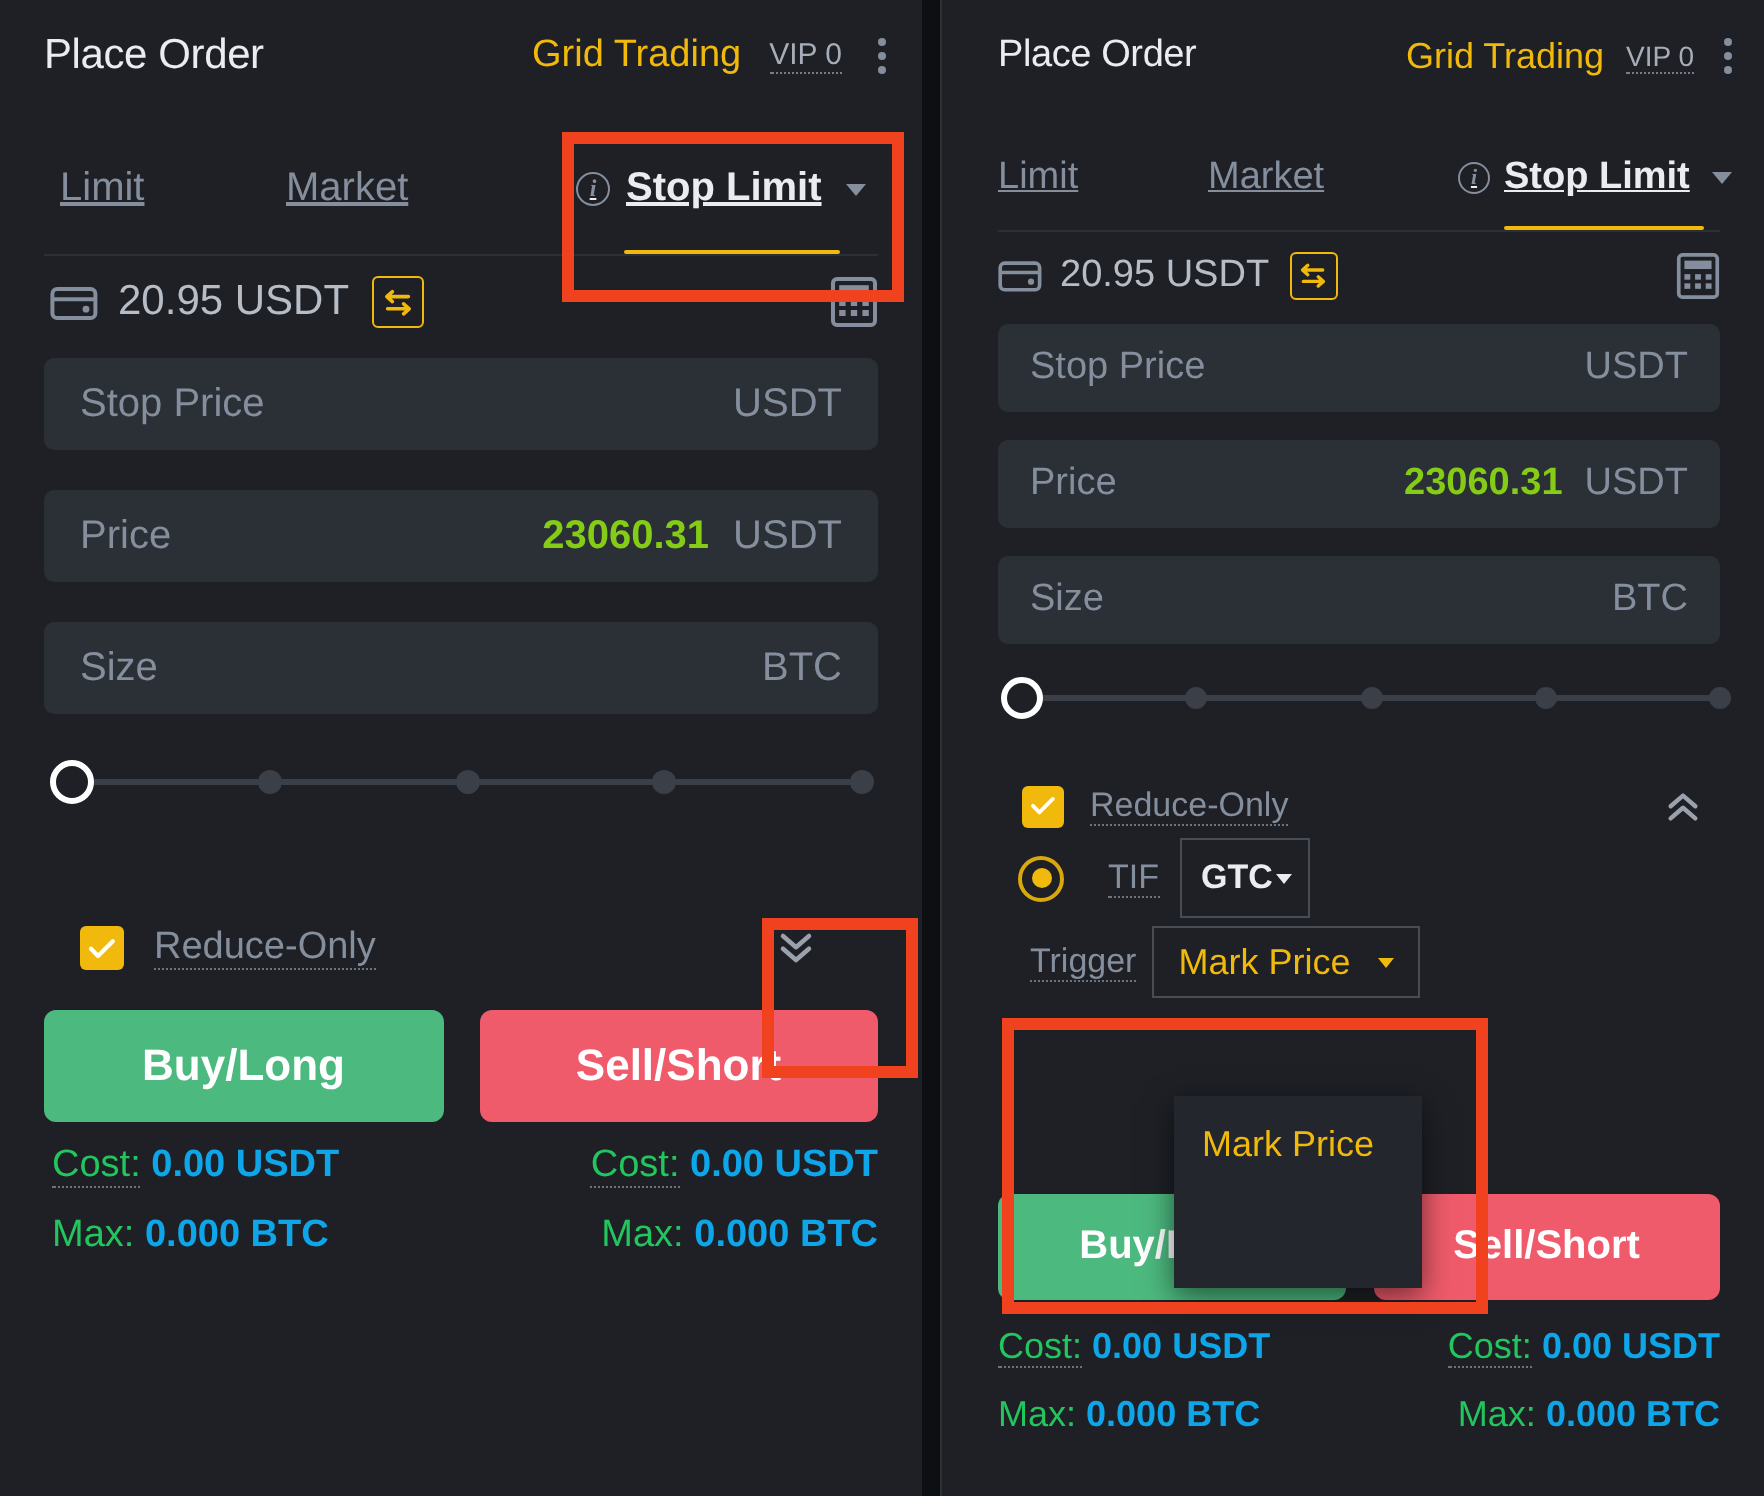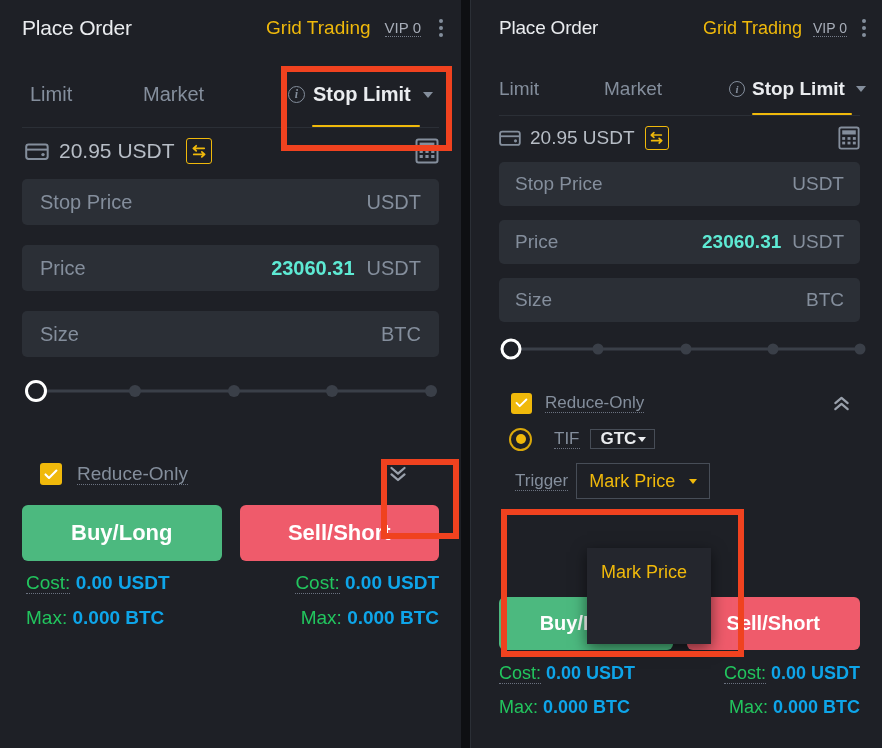--- a/index.html
+++ b/index.html
@@ -74,20 +74,21 @@
     align-items: flex-end;
     box-sizing: border-box;
     position: relative;
   }
   .tab {
     color: #848e9c;
     cursor: pointer;
     white-space: nowrap;
     display: flex;
     align-items: center;
+    text-decoration: underline;
   }
   .tab.active {
     color: #eaecef;
     font-weight: bold;
   }
   .tab-underline {
     position: absolute;
     height: 2px;
     background: #f0b90b;
     border-radius: 1px;
@@ -136,21 +137,21 @@
   
   .field {
     background: #2b2f36;
     border-radius: 5px;
     display: flex;
     align-items: center;
     box-sizing: border-box;
     cursor: text;
   }
   .field-label { color: #848e9c; }
-  .field-val   { color: #5eead4; font-weight: bold; margin-left: auto; text-align: center; }
+  .field-val   { color: #84cc16; font-weight: bold; margin-left: auto; text-align: center; }
   .field-unit  { color: #848e9c; }
 
   
   .slider { position: relative; }
   .sl-track {
     position: absolute;
     height: 3px;
     background: #3a3f48;
     top: 50%;
     transform: translateY(-50%);
@@ -531,21 +532,21 @@
           <path d="M4.5 16 L11 10.4 L17.5 16" fill="none" stroke="#9aa1ac" stroke-width="2.3" stroke-linecap="round" stroke-linejoin="round"></path>
         </svg>
       </span>
     </div>
 
     <div style="display:flex; align-items:center; padding:0 22px 0 38px; height:30px; margin-top:9px;">
       <span class="radio" style="width:23px; height:23px;">
         <i style="width:10px; height:10px;"></i>
       </span>
       <span class="dotted-label" style="font-size:17px; margin-left:22px;">TIF</span>
-      <span class="selbox gtc" style="margin-left:10px; height:20px; padding:0 8px 0 10px; font-size:17px; gap:2px;">
+      <span class="selbox gtc" style="margin-left:10px; height:40px; padding:0 8px 0 10px; font-size:17px; gap:2px;">
         <span>GTC</span>
         <span class="mini-caret"></span>
       </span>
     </div>
 
     <div style="display:flex; align-items:center; padding:0 22px 0 44px; height:38px; margin-top:8px; position:relative; z-index:25;">
       <span class="dotted-label" style="font-size:17px;">Trigger</span>
       <span class="selbox trigger" style="margin-left:8px; height:36px; padding:0 12px 0 12px; font-size:18px; gap:14px; background:#1e2026;">
         <span>Mark Price</span>
         <span class="mini-caret"></span>

